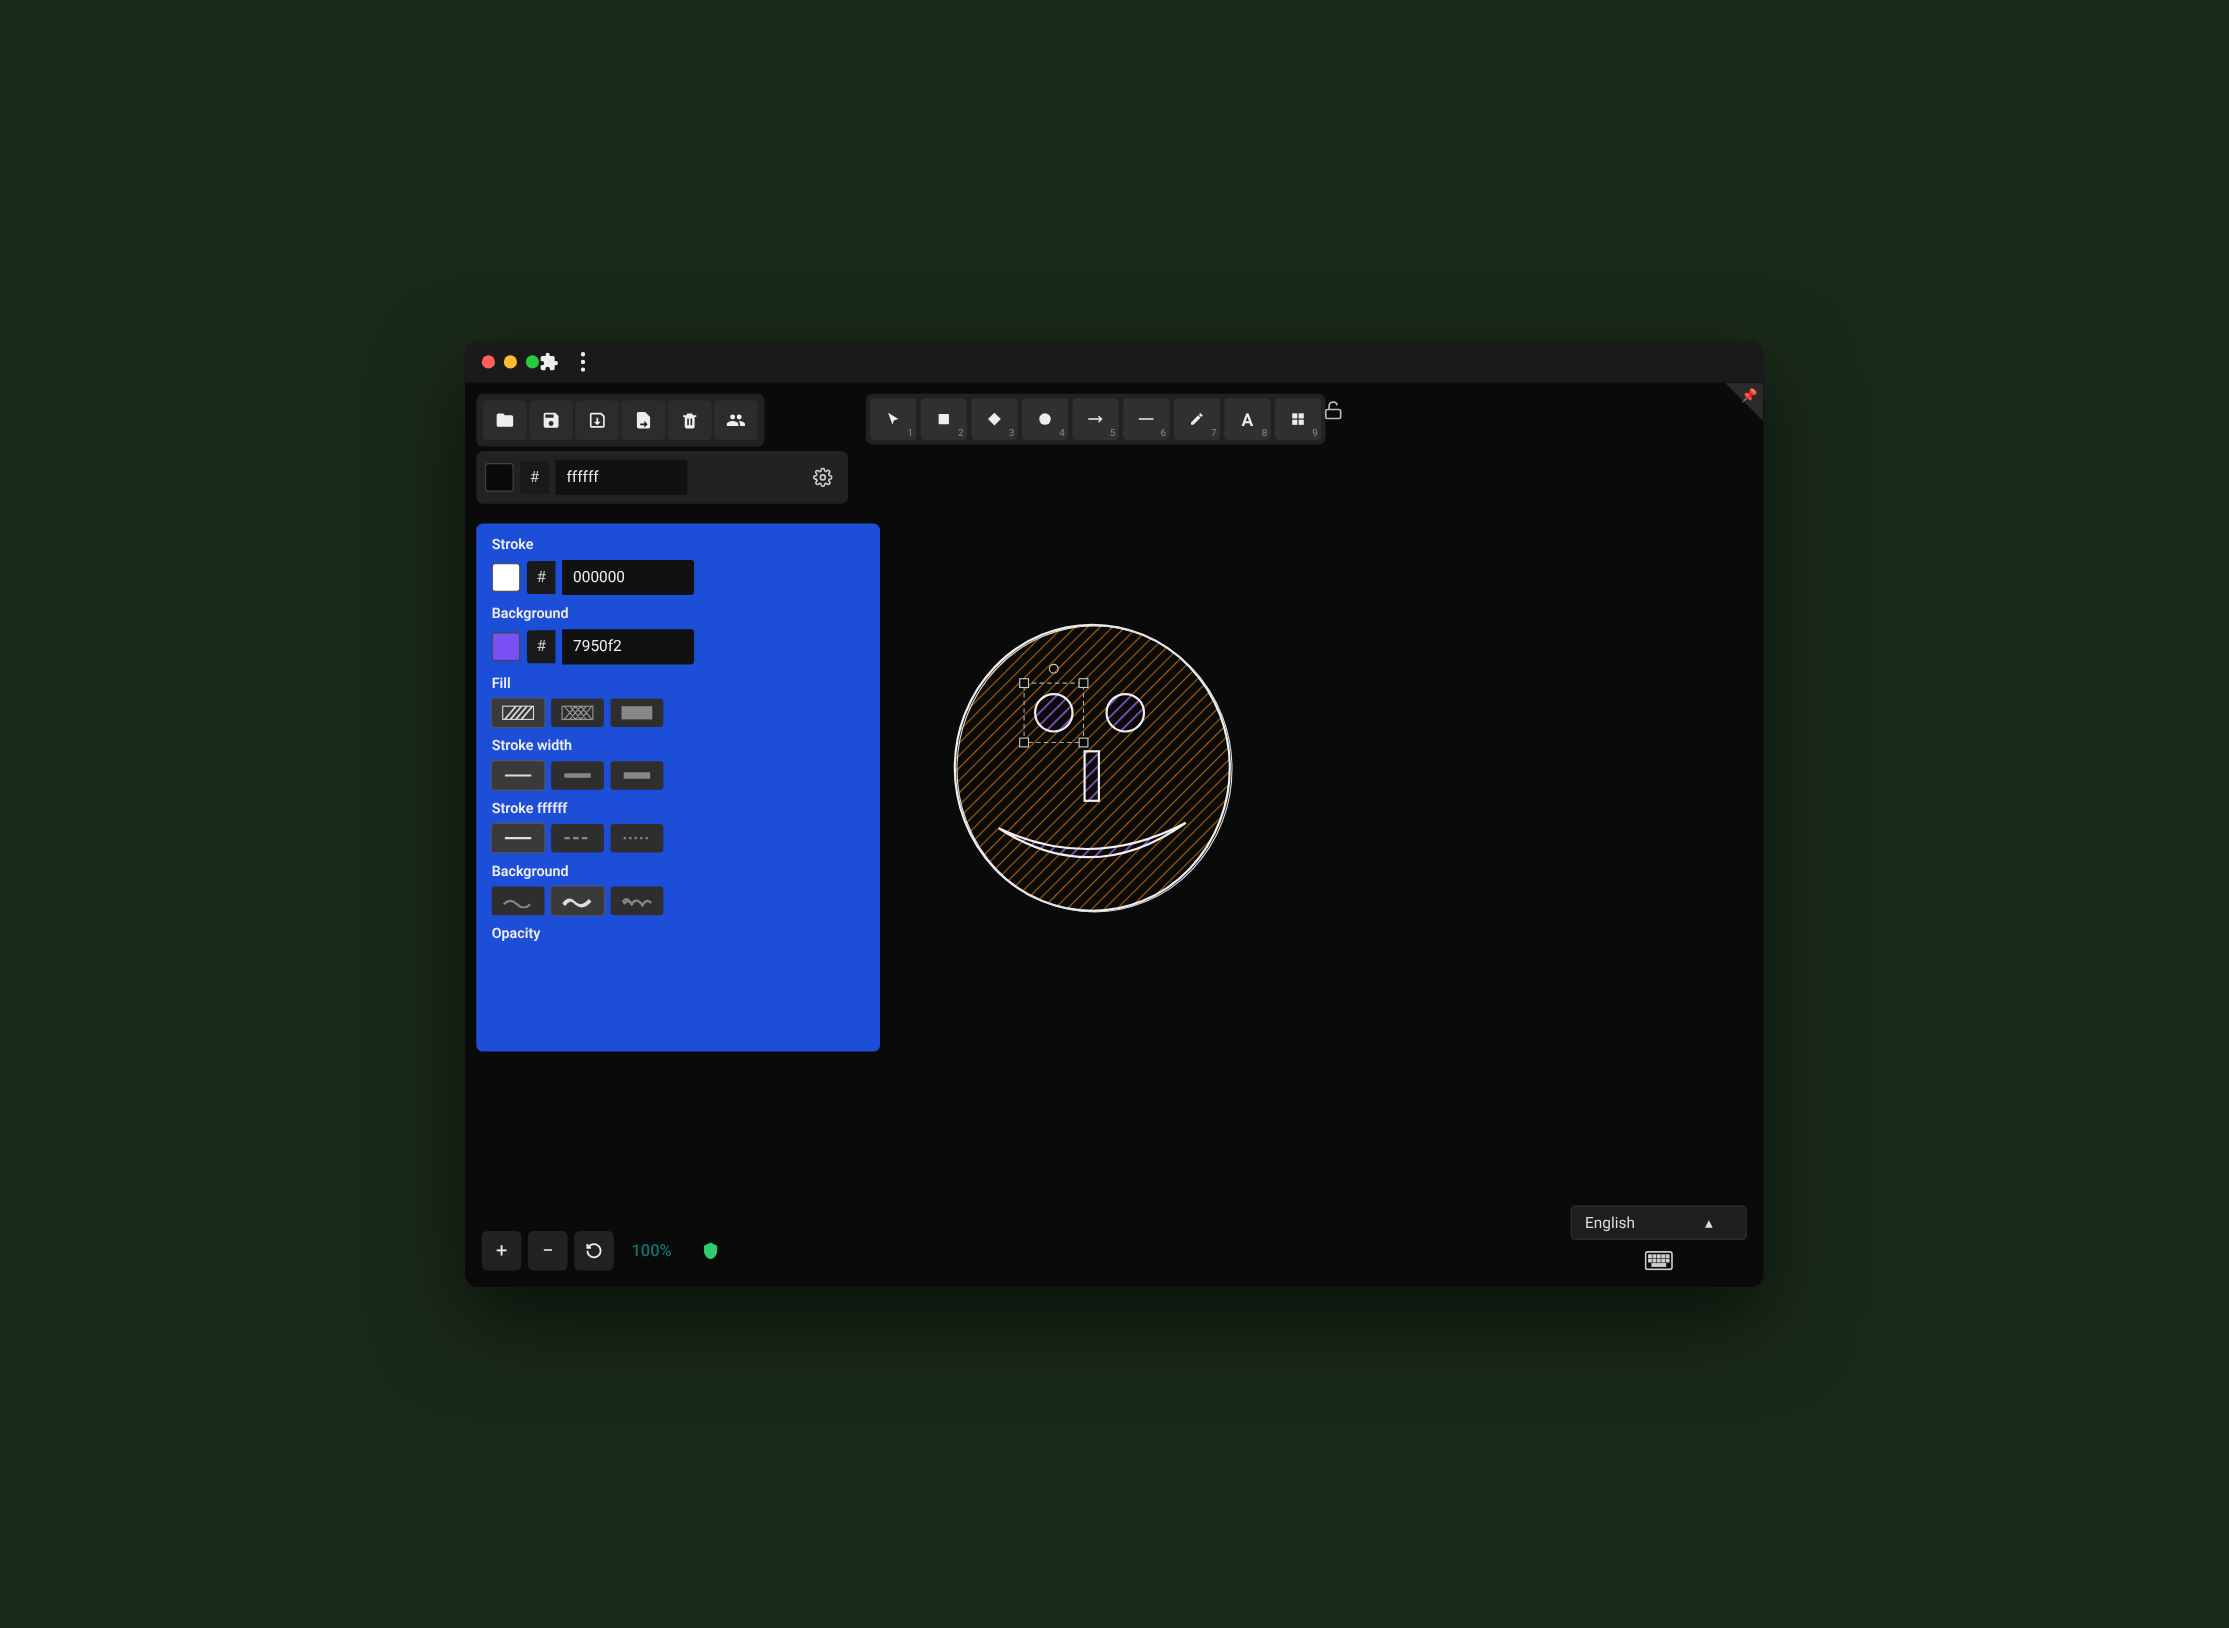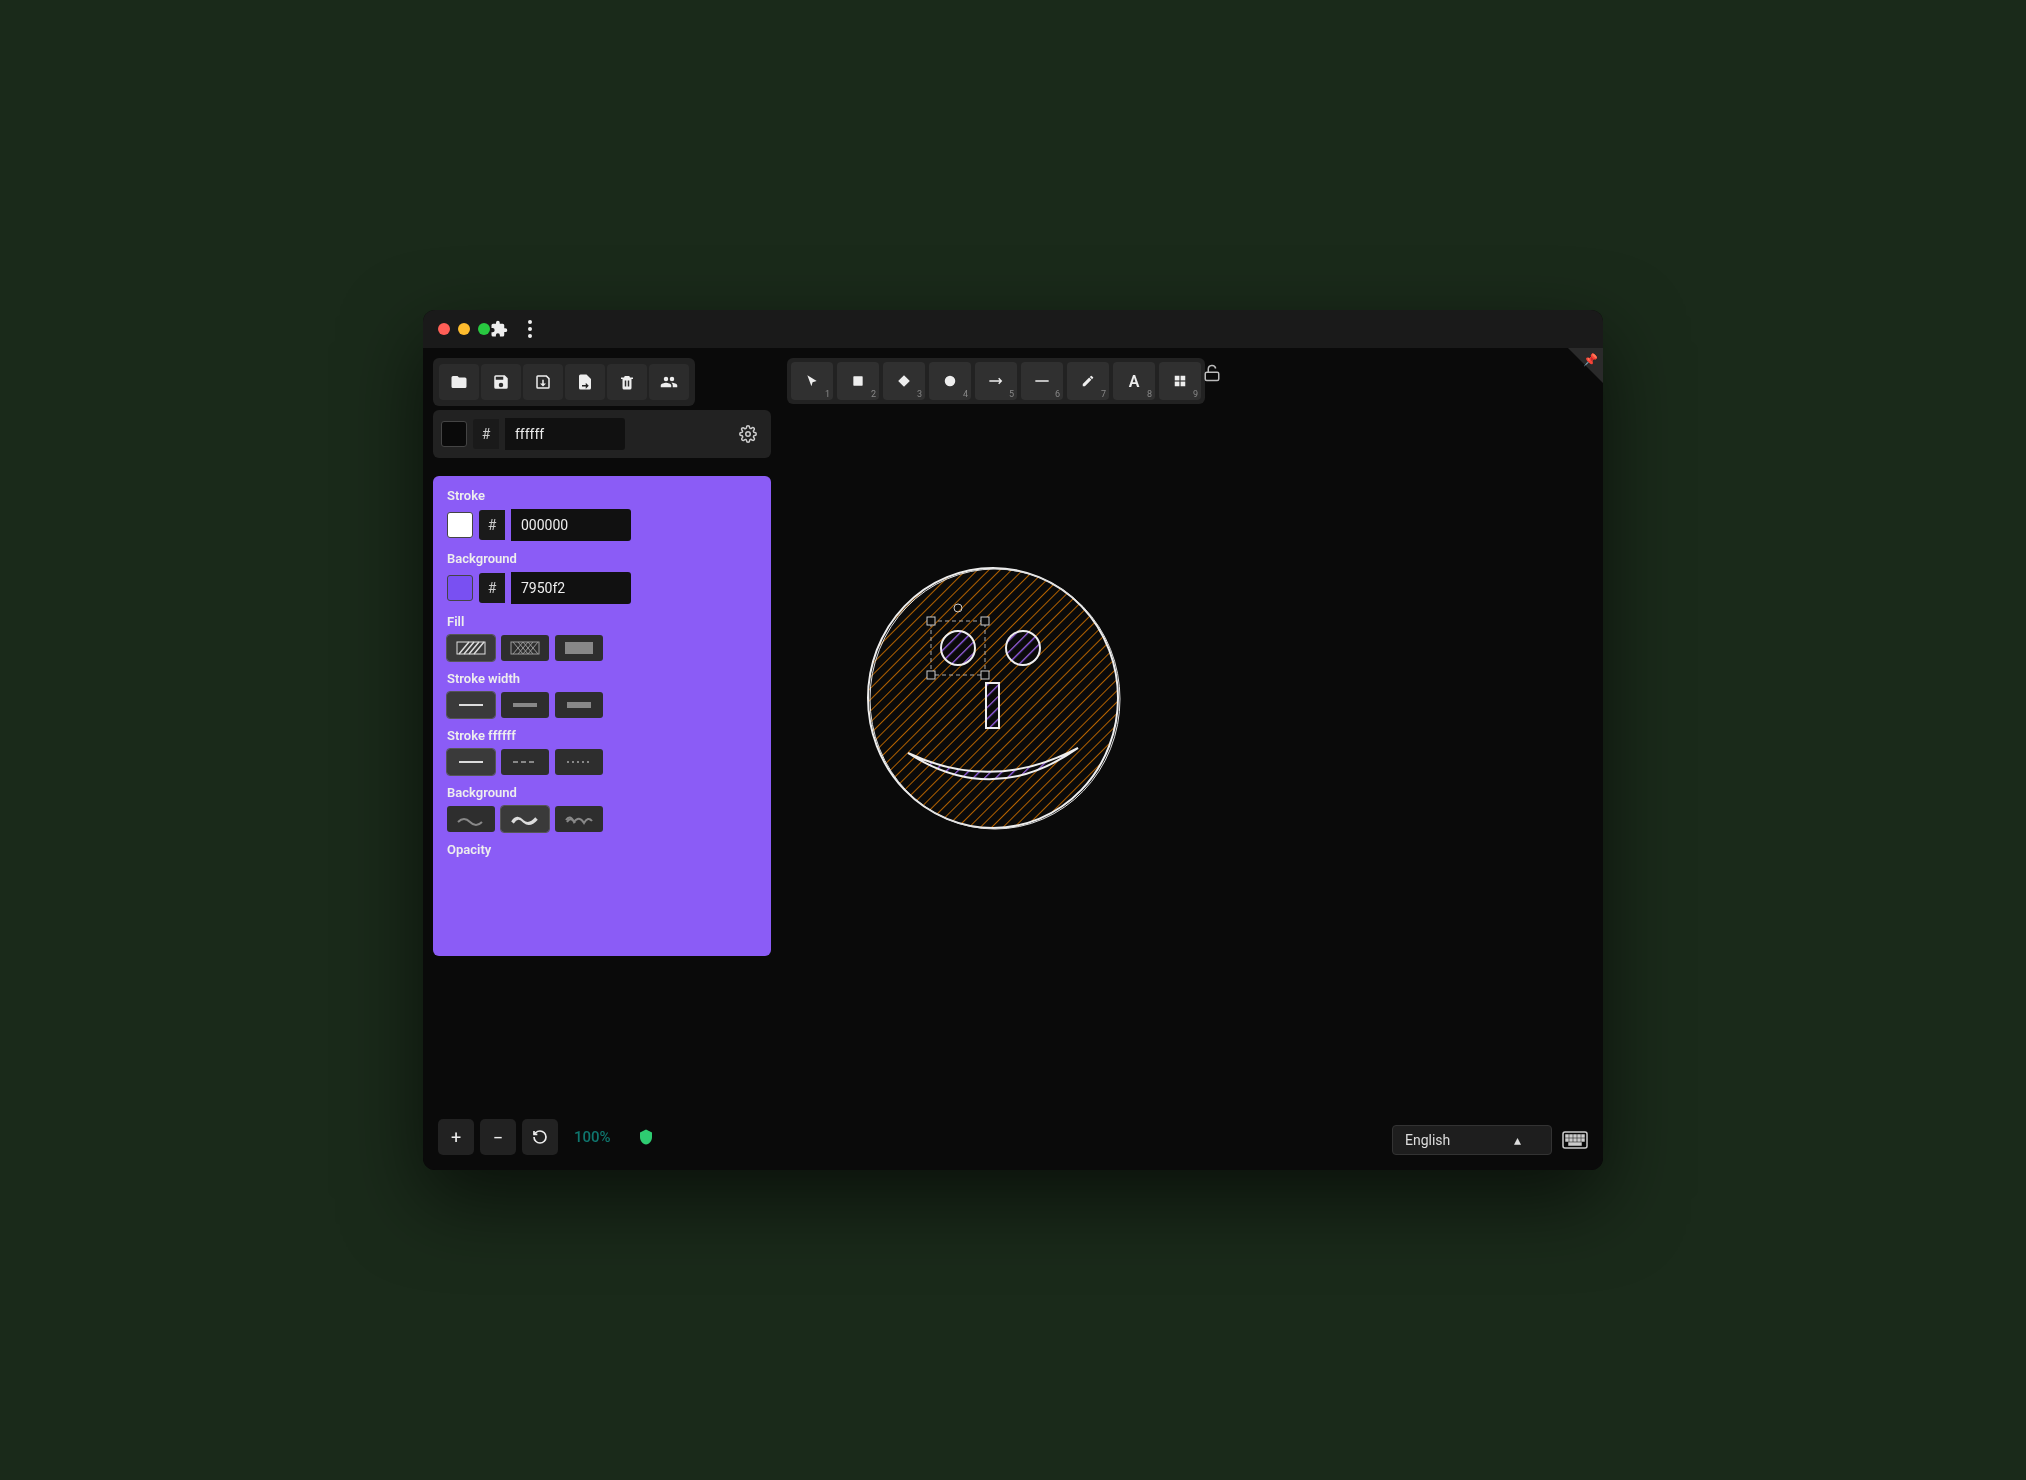--- a/index.html
+++ b/index.html
@@ -27,37 +27,37 @@
 .colorval { height: 30px; background: #111; color: #eee; border: none; padding: 16px 10px; font-size: 14px; width: 120px; border-radius: 0 3px 3px 0; }
 .gear { margin-left: auto; color: #ccc; cursor: pointer; width: 30px; height: 30px; display: flex; align-items: center; justify-content: center; }
 
 
 .shape-toolbar { position: absolute; top: 10px; left: 364px; display: flex; gap: 4px; background: #222; padding: 4px; border-radius: 6px; }
 .shape-btn { width: 42px; height: 38px; background: #303030; border-radius: 4px; display: flex; align-items: center; justify-content: center; color: #eee; cursor: pointer; position: relative; }
 .shape-btn .num { position: absolute; bottom: 1px; right: 3px; font-size: 9px; color: #888; }
 .lock-btn { position: absolute; top: 16px; left: 780px; color: #bbb; cursor: pointer; }
 
 
-.props-panel { position: absolute; top: 128px; left: 10px; width: 338px; height: 480px; background: #8b5cf6; border-radius: 6px; padding: 12px 14px; overflow-y: auto; color: #eee; }
+.props-panel { position: absolute; top: 128px; left: 10px; width: 367px; height: 480px; background: #1d4ed8; border-radius: 6px; padding: 12px 14px; overflow-y: auto; color: #eee; }
 .props-panel::-webkit-scrollbar { width: 10px; }
 .props-panel::-webkit-scrollbar-track { background: #222; }
 .props-panel::-webkit-scrollbar-thumb { background: #ddd; border-radius: 5px; }
 .prop-label { font-size: 13px; font-weight: 600; margin: 10px 0 6px; }
 .prop-label:first-child { margin-top: 0; }
 .color-row { display: flex; align-items: center; gap: 6px; }
 .opt-row { display: flex; gap: 6px; }
 .opt-btn { width: 48px; height: 26px; background: #2e2e2e; border-radius: 3px; display: flex; align-items: center; justify-content: center; cursor: pointer; color: #aaa; }
 .opt-btn.active { background: #3a3a3a; outline: 1px solid #555; }
 
 
 .bottom-left { position: absolute; bottom: 15px; left: 15px; display: flex; align-items: center; gap: 6px; }
 .zoom-btn { width: 36px; height: 36px; background: #222; border-radius: 5px; display: flex; align-items: center; justify-content: center; color: #eee; cursor: pointer; font-size: 18px; }
 .zoom-pct { color: #0f766e; font-size: 15px; padding: 0 10px; font-weight: 500; }
 .shield { color: #2ecc71; margin-left: 10px; }
-.bottom-right { position: absolute; bottom: 15px; right: 15px; display: flex; align-items: center; gap: 10px; }
+.bottom-right { position: absolute; bottom: 15px; right: 15px; display: flex; align-items: center; gap: 10px; flex-direction: column; }
 .lang-select { background: #1e1e1e; color: #ddd; border: 1px solid #333; border-radius: 4px; padding: 6px 30px 6px 12px; font-size: 14px; cursor: pointer; position: relative; width: 160px; display: flex; align-items: center; justify-content: space-between; }
 .kbd-icon { color: #ccc; cursor: pointer; }
 
 
 .canvas-art { position: absolute; left: 430px; top: 210px; width: 280px; height: 280px; }
 
 
 .corner-fold { position: absolute; top: 0; right: 0; width: 0; height: 0; border-top: 35px solid #2a2a2a; border-left: 35px solid transparent; }
 .pin { position: absolute; top: 5px; right: 5px; color: #555; font-size: 12px; }
 

